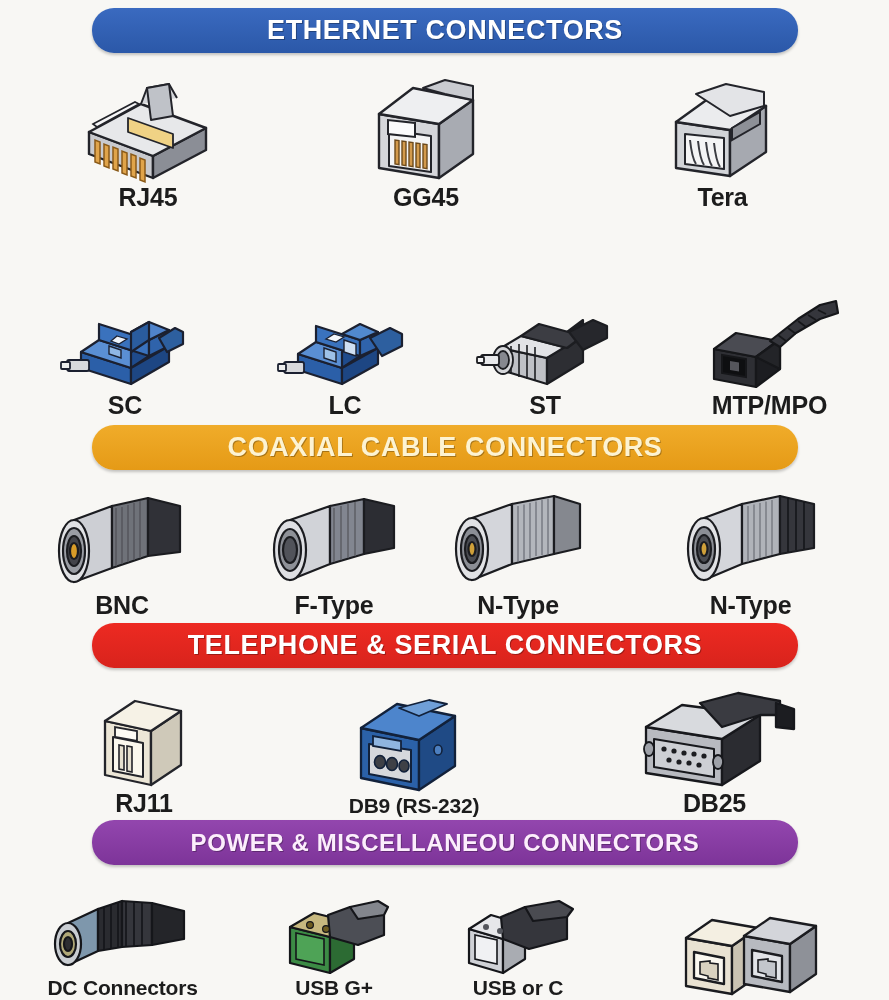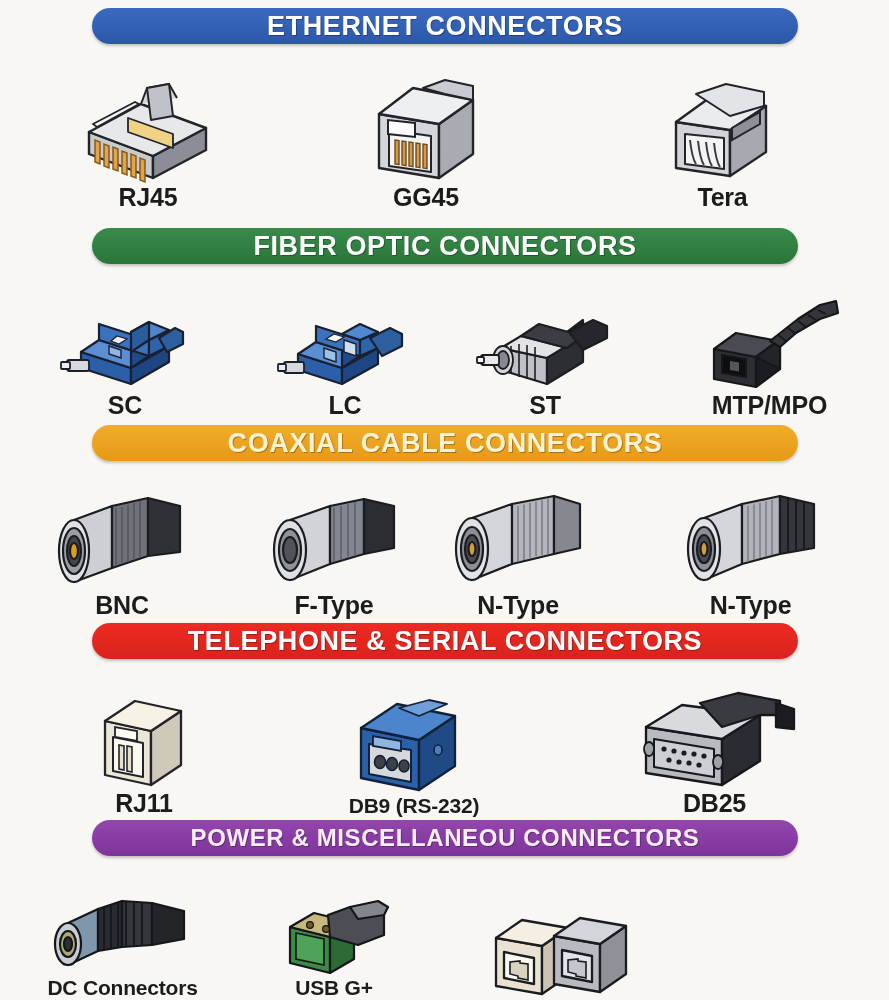--- a/index.html
+++ b/index.html
@@ -8,21 +8,21 @@
     background: #f8f7f4;
     font-family: "Liberation Sans", sans-serif;
     overflow: hidden;
     position: relative;
   }
   .poster { width: 889px; height: 1000px; position: relative; }
 
   
   .section { position: absolute; left: 0; width: 889px; }
   .banner {
-    position: absolute; left: 92px; width: 706px; height: 36px;
+    position: absolute; left: 92px; width: 706px; height: 45px;
     border-radius: 22px;
     display: flex; align-items: center; justify-content: center;
     box-shadow: 0 2px 3px rgba(0,0,0,.22);
   }
   .banner-text {
     font-size: 27px; font-weight: bold; letter-spacing: .6px;
     white-space: nowrap; font-family: "Liberation Sans", sans-serif;
   }
   .b-blue   { background: linear-gradient(#3a6ac0,#2b58a8); }
   .b-green  { background: linear-gradient(#388c4a,#2a7539); }
@@ -118,23 +118,20 @@
             </g>
             <path d="M76 52 L104 36 L104 48 L76 64 Z" fill="#8d9097" stroke="#23242a" stroke-width="2"></path>
           </svg>
         </div>
         <div class="label">Tera</div>
       </div>
     </div>
   </div>
 
   <div class="section" style="top:228px;height:192px;">
-    <div class="banner b-green" style="top:0;">
-      <span class="banner-text t-white">FIBER OPTIC CONNECTORS</span>
-    </div>
     <div class="items" style="top:52px;height:140px;">
       <div class="item" style="width:250px;">
         <div class="art" style="height:102px;">
           <svg width="132" height="96" viewBox="0 0 132 96">
             <g stroke="#1b2030" stroke-width="2.2" stroke-linejoin="round">
               <path d="M22 60 L22 76 L72 92 L72 76 Z" fill="#2b5fa8"></path>
               <path d="M22 60 L40 48 L90 64 L72 76 Z" fill="#5a8fd4"></path>
               <path d="M72 76 L90 64 L90 48 L72 60 Z" fill="#1f4b8c"></path>
               <path d="M40 48 L90 64 L90 48 L40 32 Z" fill="#3a72bd"></path>
               <path d="M72 76 L72 92 L110 70 L110 54 Z" fill="#1d4683"></path>
@@ -452,20 +449,39 @@
             </g>
             <g fill="#6e5c20" stroke="#15161a" stroke-width="1.2">
               <circle cx="36" cy="40" r="3.4"></circle>
                 <circle cx="52" cy="44" r="3.4"></circle>
             </g>
             <path d="M22 48 L22 74 L50 80 L50 54 Z" fill="#4ea356" stroke="#15161a" stroke-width="1.6"></path>
           </svg>
         </div>
         <div class="label sm">USB G+</div>
       </div>
+      <div class="item" style="width:190px;">
+        <div class="art" style="height:92px;">
+          <svg width="126" height="90" viewBox="0 0 126 90">
+            <g stroke="#15161a" stroke-width="2.2" stroke-linejoin="round">
+              <path d="M14 44 L14 78 L48 88 L48 54 Z" fill="#cfd1d6"></path>
+              <path d="M14 44 L36 30 L70 40 L48 54 Z" fill="#e6e7ea"></path>
+              <path d="M48 54 L48 88 L70 74 L70 40 Z" fill="#a9acb2"></path>
+              <path d="M46 32 L70 22 L112 32 L112 54 L74 64 L48 54 Z" fill="#35363c"></path>
+              <path d="M70 22 L104 16 L118 24 L112 32 L78 36 Z" fill="#4a4b51"></path>
+            </g>
+            <g fill="#53555c">
+              <circle cx="31" cy="42" r="3"></circle>
+                <circle cx="45" cy="46" r="3"></circle>
+            </g>
+            <path d="M20 50 L20 74 L42 79 L42 55 Z" fill="#f0f1f3" stroke="#15161a" stroke-width="1.6"></path>
+          </svg>
+        </div>
+        <div class="label sm">USB or  C</div>
+      </div>
       <div class="item" style="width:276px;">
         <div class="art" style="height:92px;">
           <svg width="154" height="92" viewBox="0 0 154 92">
             <g stroke="#1b1c20" stroke-width="2.3" stroke-linejoin="round">
               <path d="M12 30 L12 78 L58 86 L58 38 Z" fill="#e9e2d2"></path>
               <path d="M58 38 L58 86 L84 68 L84 20 Z" fill="#cac3b2"></path>
               <path d="M12 30 L38 12 L84 20 L58 38 Z" fill="#f4efe2"></path>
               <path d="M20 44 L20 70 L50 76 L50 50 Z" fill="#fbf8f0"></path>
               <path d="M70 28 L70 76 L116 84 L116 36 Z" fill="#b7bac0"></path>
               <path d="M116 36 L116 84 L142 66 L142 18 Z" fill="#8e9198"></path>

